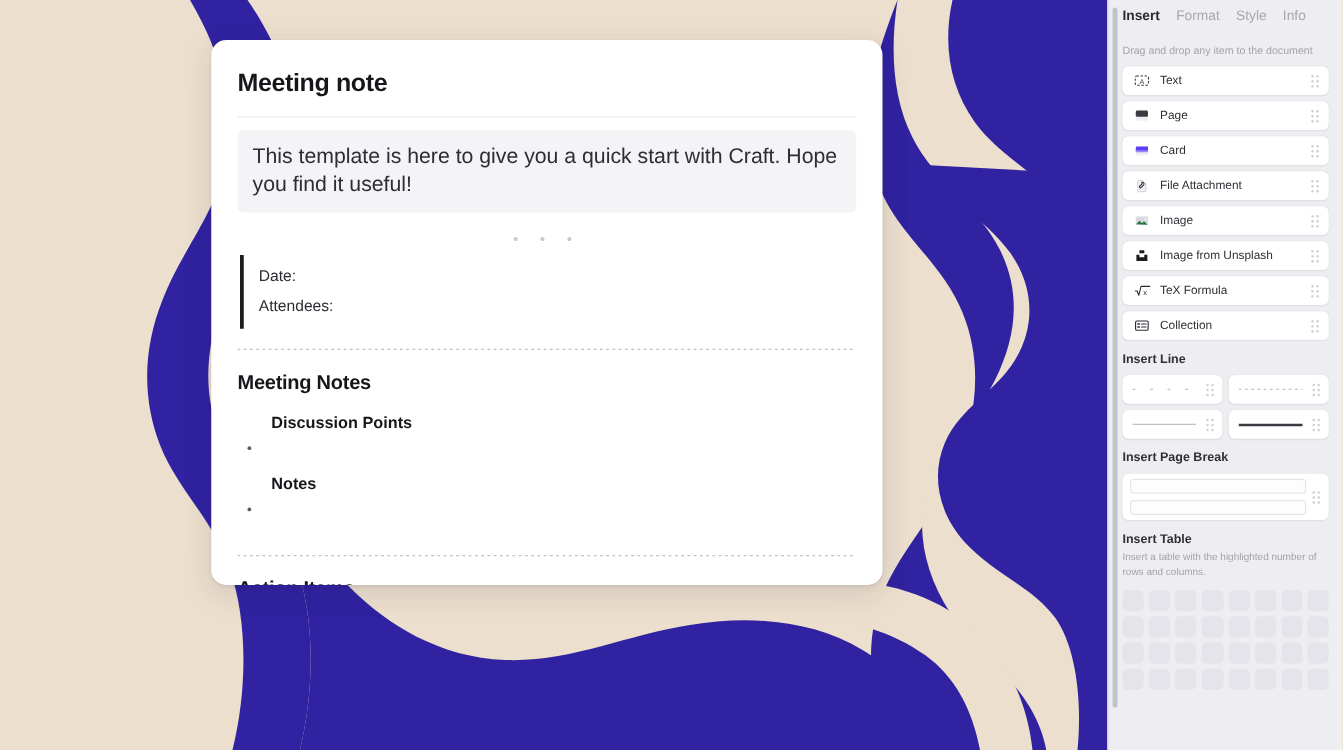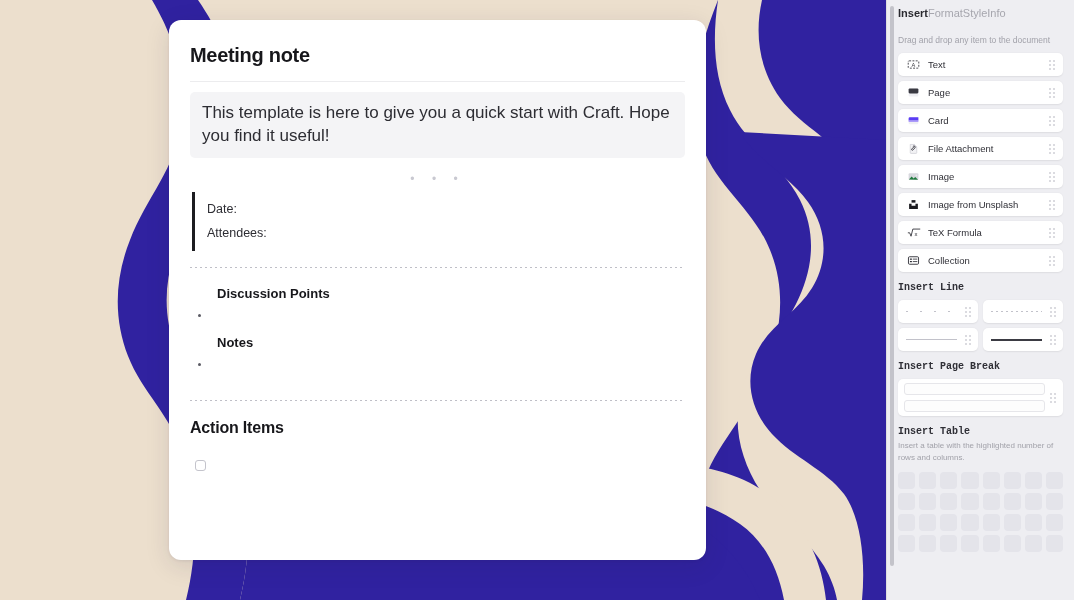--- a/index.html
+++ b/index.html
@@ -12,22 +12,22 @@
 
   
   .canvas {
     position: absolute; left: 0; top: 0; width: 886px; height: 600px;
     background: #ecdfcd; overflow: hidden;
   }
   .canvas svg { display: block; width: 886px; height: 600px; }
 
   
   .doc-card {
-    position: absolute; left: 169px; top: 20px;
-    width: 537px; height: 540px;
+    position: absolute; left: 169px; top: 32px;
+    width: 537px; height: 436px;
     background: #ffffff; border-radius: 12px;
     box-shadow: 0 6px 24px rgba(40,30,70,.13), 0 1px 3px rgba(40,30,70,.08);
     overflow: hidden;
   }
   .doc-inner { padding: 22px 21px 0 21px; }
   .doc-title {
     font-size: 20px; font-weight: 700; color: #17171b;
     letter-spacing: -.3px; margin: 2px 0 0 0;
   }
   .title-rule { height: 1px; background: #ececee; margin: 14px 0 10px 0; }
@@ -73,21 +73,21 @@
     position: absolute; right: 0; top: 0; width: 188px; height: 600px;
     background: #eeeef2; border-left: 1px solid #dededf;
     overflow: hidden;
   }
   .sb-scroll {
     position: absolute; left: 3px; top: 6px; width: 4px; height: 560px;
     background: #c3c3ca; border-radius: 3px;
   }
   .sb-pad { padding: 0 11px 0 11px; }
   .tabs {
-    display: flex; align-items: center;
+    display: flex; gap: 13px; align-items: center;
     padding: 7px 0 0 0; font-size: 11px;
   }
   .tab { color: #a6a6ae; cursor: default; }
   .tab.active { color: #2a2a30; font-weight: 700; }
   .hint { font-size: 8.5px; color: #a2a2aa; margin: 16px 0 8px 0; }
 
   .item {
     display: flex; align-items: center;
     height: 23px; background: #fff; border-radius: 5px;
     margin-bottom: 5px; padding: 0 6px 0 8px;
@@ -109,21 +109,20 @@
   .grip {
     width: 8px; height: 10px; display: grid;
     grid-template-columns: 2px 2px; grid-template-rows: 2px 2px 2px;
     gap: 2px; flex: 0 0 8px;
   }
   .grip i { background: #cfcfd6; border-radius: 50%; display: block; }
 
   .sec-title {
     font-size: 10px; font-weight: 700; color: #2f2f36;
     margin: 10px 0 7px 0;
-    font-family: Liberation Mono, monospace;
   }
   .sec-sub { font-size: 8px; color: #a2a2aa; line-height: 1.5; margin: -4px 0 8px 0; }
 
   .line-grid { display: grid; grid-template-columns: 1fr 1fr; gap: 5px; }
   .line-cell {
     background: #fff; border-radius: 5px; height: 23px;
     display: flex; align-items: center; padding: 0 5px 0 0;
     box-shadow: 0 .5px 1.5px rgba(0,0,0,.07);
   }
   .line-vis { flex: 1; height: 10px; display: flex; align-items: center; padding: 0 8px; }
@@ -228,20 +227,21 @@
 
       <div class="tri-dots">• • •</div>
 
       <div class="quote-block">
         <div class="quote-line">Date:</div>
         <div class="quote-line">Attendees:</div>
       </div>
 
       <div class="dotted-rule"></div>
 
+      <h2 class="h2">Meeting Notes</h2>
 
       <h3 class="h3">Discussion Points</h3>
       <div class="bullet-row">
         <span class="bullet-dot"></span>
       </div>
 
       <h3 class="h3">Notes</h3>
       <div class="bullet-row">
         <span class="bullet-dot"></span>
       </div>

